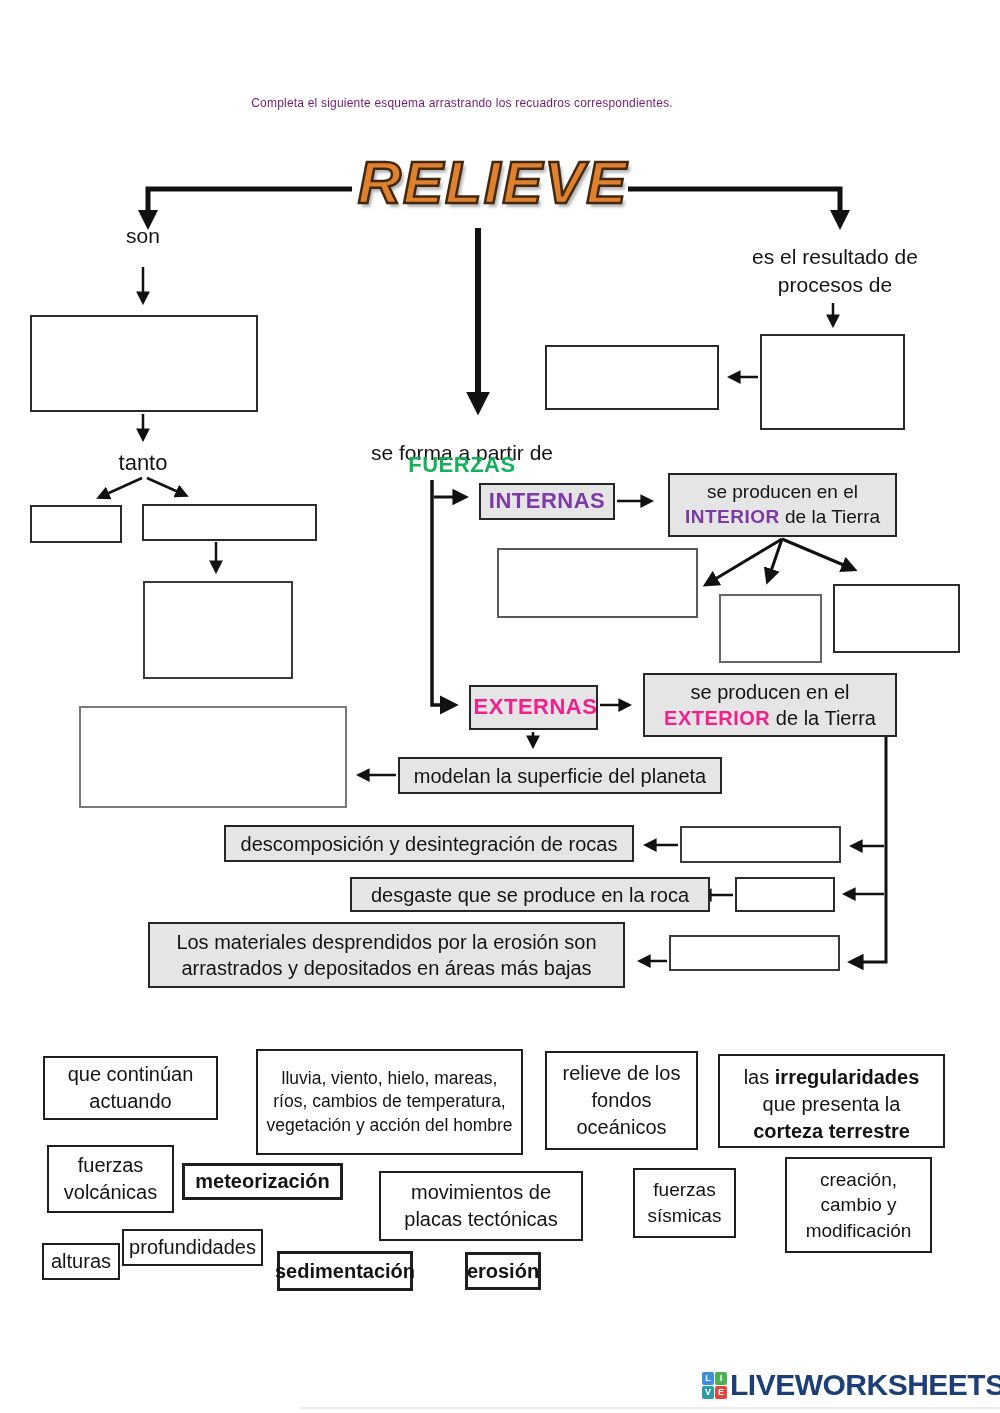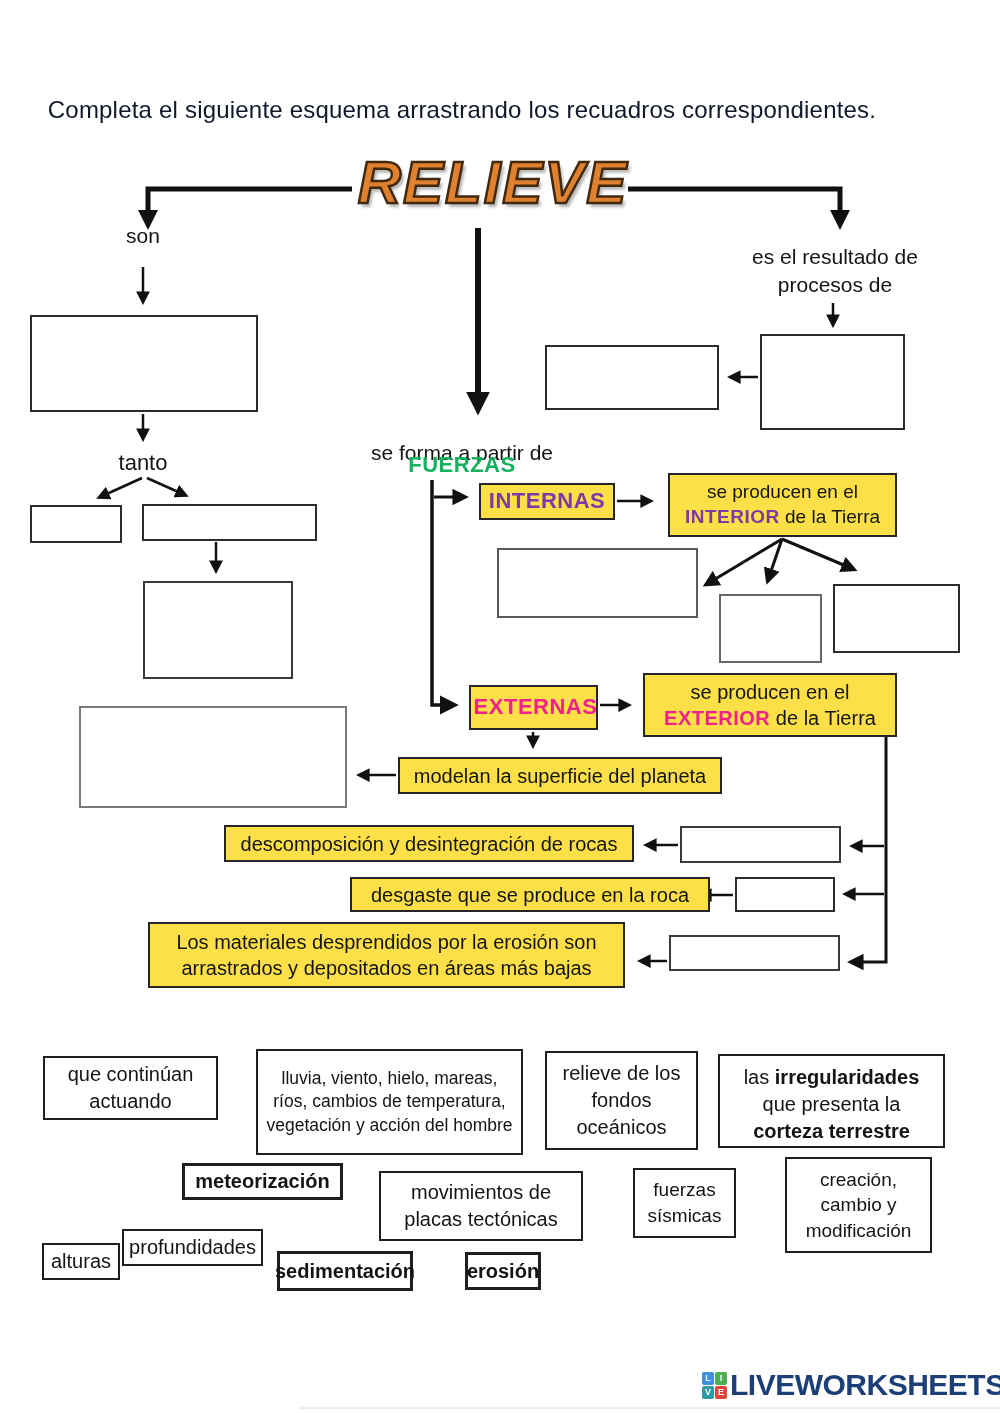--- a/index.html
+++ b/index.html
@@ -2,34 +2,34 @@
 <html><head>
 <meta charset="utf-8">
 <style>
   html,body{margin:0;padding:0;background:#ffffff;}
   .page{
     position:relative;width:1000px;height:1413px;background:#ffffff;overflow:hidden;
     font-family:"Liberation Sans", sans-serif;color:#1a1a1a;
   }
   .instruction{
     position:absolute;top:96px;left:0;width:924px;text-align:center;
-    font-size:24px;font-weight:500;color:#0f172a;letter-spacing:0.2px;
+    font-size:12px;font-weight:500;color:#701a75;letter-spacing:0.2px;
   }
   .title{
     position:absolute;top:153px;left:340px;width:306px;text-align:center;
     font-size:60px;font-weight:800;line-height:1;color:#E0812F;letter-spacing:2px;
     -webkit-text-stroke:2.5px #41290f;
     text-shadow:3px 4px 3px rgba(120,120,120,0.55);
     font-style:italic;
   }
   svg.connectors{position:absolute;top:0;left:0;pointer-events:none;}
   .lbl{position:absolute;text-align:center;font-size:21px;color:#141414;line-height:1.25;}
   .box{position:absolute;background:#fff;border:2px solid #2b2b2b;box-sizing:border-box;}
   .tbox{
-    position:absolute;background:#fde047;border:2px solid #262626;box-sizing:border-box;
+    position:absolute;background:#e5e5e5;border:2px solid #262626;box-sizing:border-box;
     display:flex;align-items:center;justify-content:center;text-align:center;
     font-size:20px;line-height:1.3;color:#141414;padding:2px 6px;
   }
   .purple{color:#7B3AA5;font-weight:700;letter-spacing:0.5px;}
   .pink{color:#F0218C;font-weight:700;letter-spacing:0.5px;}
   .green{color:#14B25C;font-weight:700;letter-spacing:0.5px;}
   .key-word{font-size:22px;}
   .wb{
     position:absolute;background:#fff;border:2px solid #1f1f1f;box-sizing:border-box;
     display:flex;align-items:center;justify-content:center;text-align:center;
@@ -144,20 +144,21 @@
   <div class="tbox" style="top:825px;left:224px;width:410px;height:37px;">descomposición y desintegración de rocas</div>
   <div class="tbox" style="top:877px;left:330px;width:360px;height:35px;margin-left:20px;">desgaste que se produce en la roca</div>
   <div class="tbox" style="top:922px;left:148px;width:477px;height:66px;">Los materiales desprendidos por la erosión son arrastrados y depositados en áreas más bajas</div>
 
   <div class="wb" style="top:1056px;left:43px;width:175px;height:64px;">que continúan actuando</div>
   <div class="wb" style="top:1049px;left:256px;width:267px;height:106px;font-size:17.5px;">lluvia, viento, hielo, mareas, ríos, cambios de temperatura, vegetación y acción del hombre</div>
   <div class="wb" style="top:1051px;left:545px;width:153px;height:99px;">relieve de los fondos oceánicos</div>
   <div class="wb" style="top:1054px;left:718px;width:227px;height:94px;display:block;padding:8px 16px;">
     <span>las </span><b>irregularidades</b><span> que presenta la </span><b>corteza terrestre</b>
   </div>
+  <div class="wb" style="top:1145px;left:47px;width:127px;height:68px;">fuerzas volcánicas</div>
   <div class="wb bold-item" style="top:1163px;left:182px;width:161px;height:37px;">meteorización</div>
   <div class="wb" style="top:1171px;left:379px;width:204px;height:70px;">movimientos de placas tectónicas</div>
   <div class="wb" style="top:1168px;left:633px;width:103px;height:70px;font-size:19px;">fuerzas sísmicas</div>
   <div class="wb" style="top:1157px;left:785px;width:147px;height:96px;font-size:19px;">creación, cambio y modificación</div>
   <div class="wb" style="top:1243px;left:42px;width:78px;height:37px;">alturas</div>
   <div class="wb" style="top:1229px;left:122px;width:141px;height:37px;">profundidades</div>
   <div class="wb bold-item" style="top:1251px;left:277px;width:136px;height:40px;">sedimentación</div>
   <div class="wb bold-item" style="top:1252px;left:465px;width:76px;height:38px;">erosión</div>
 
   <div class="footer">

